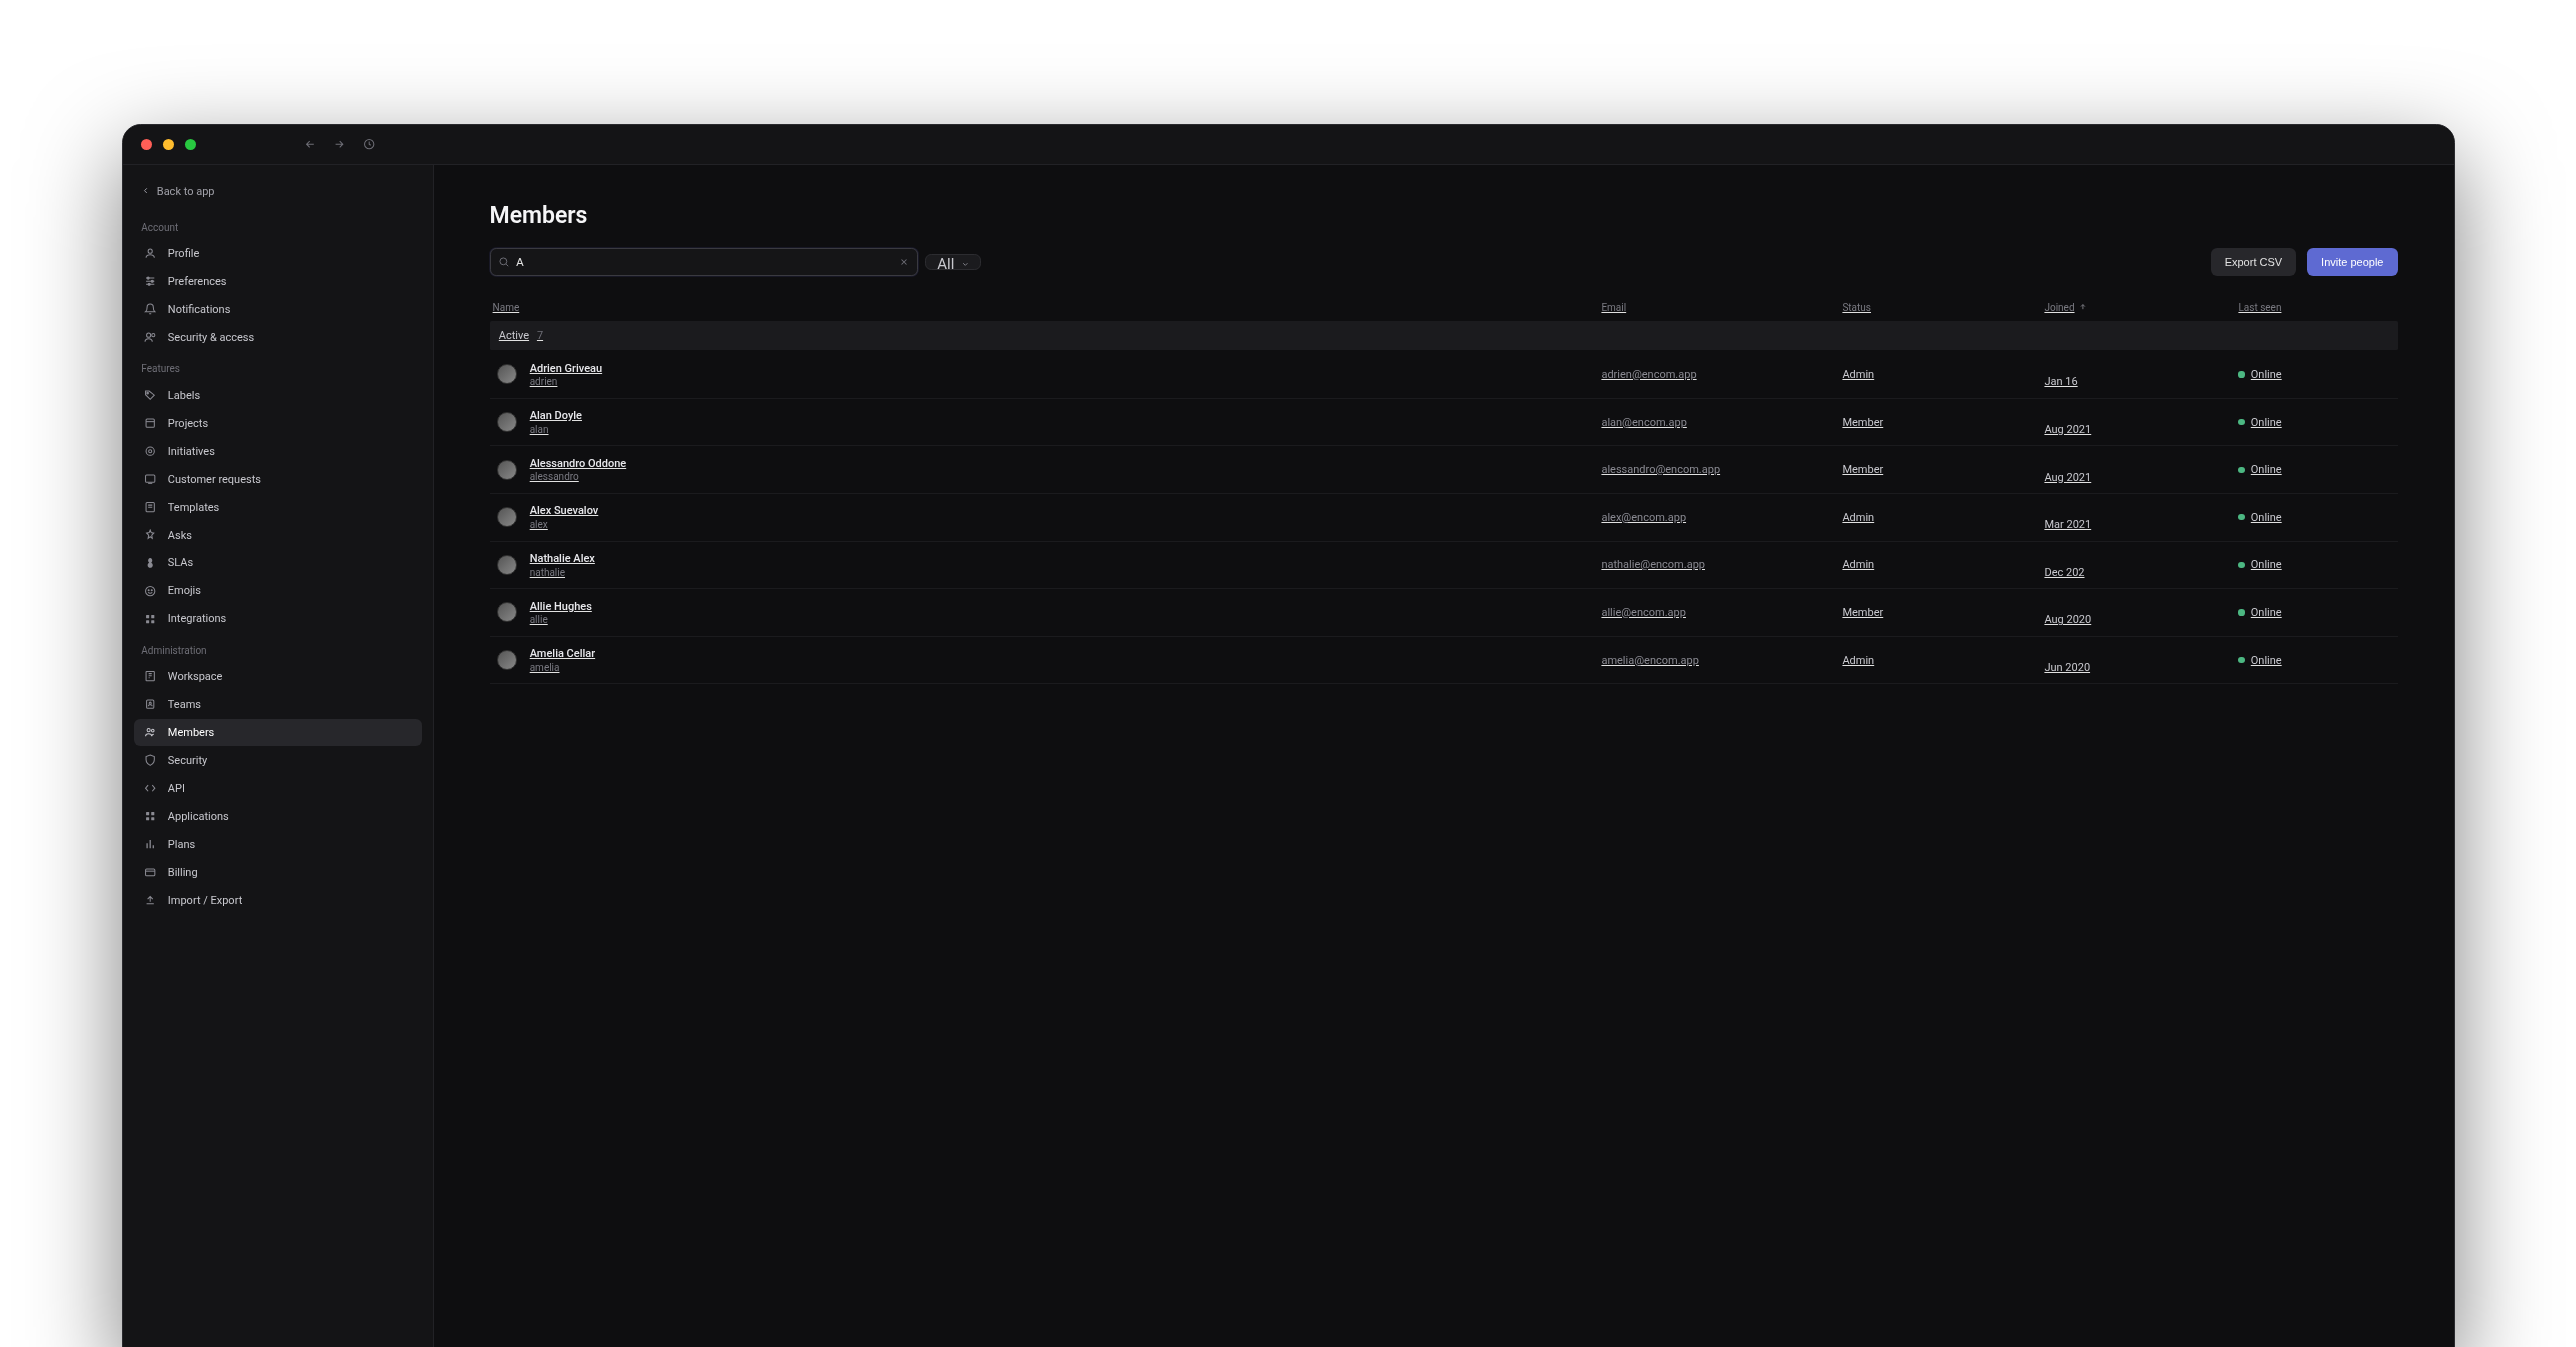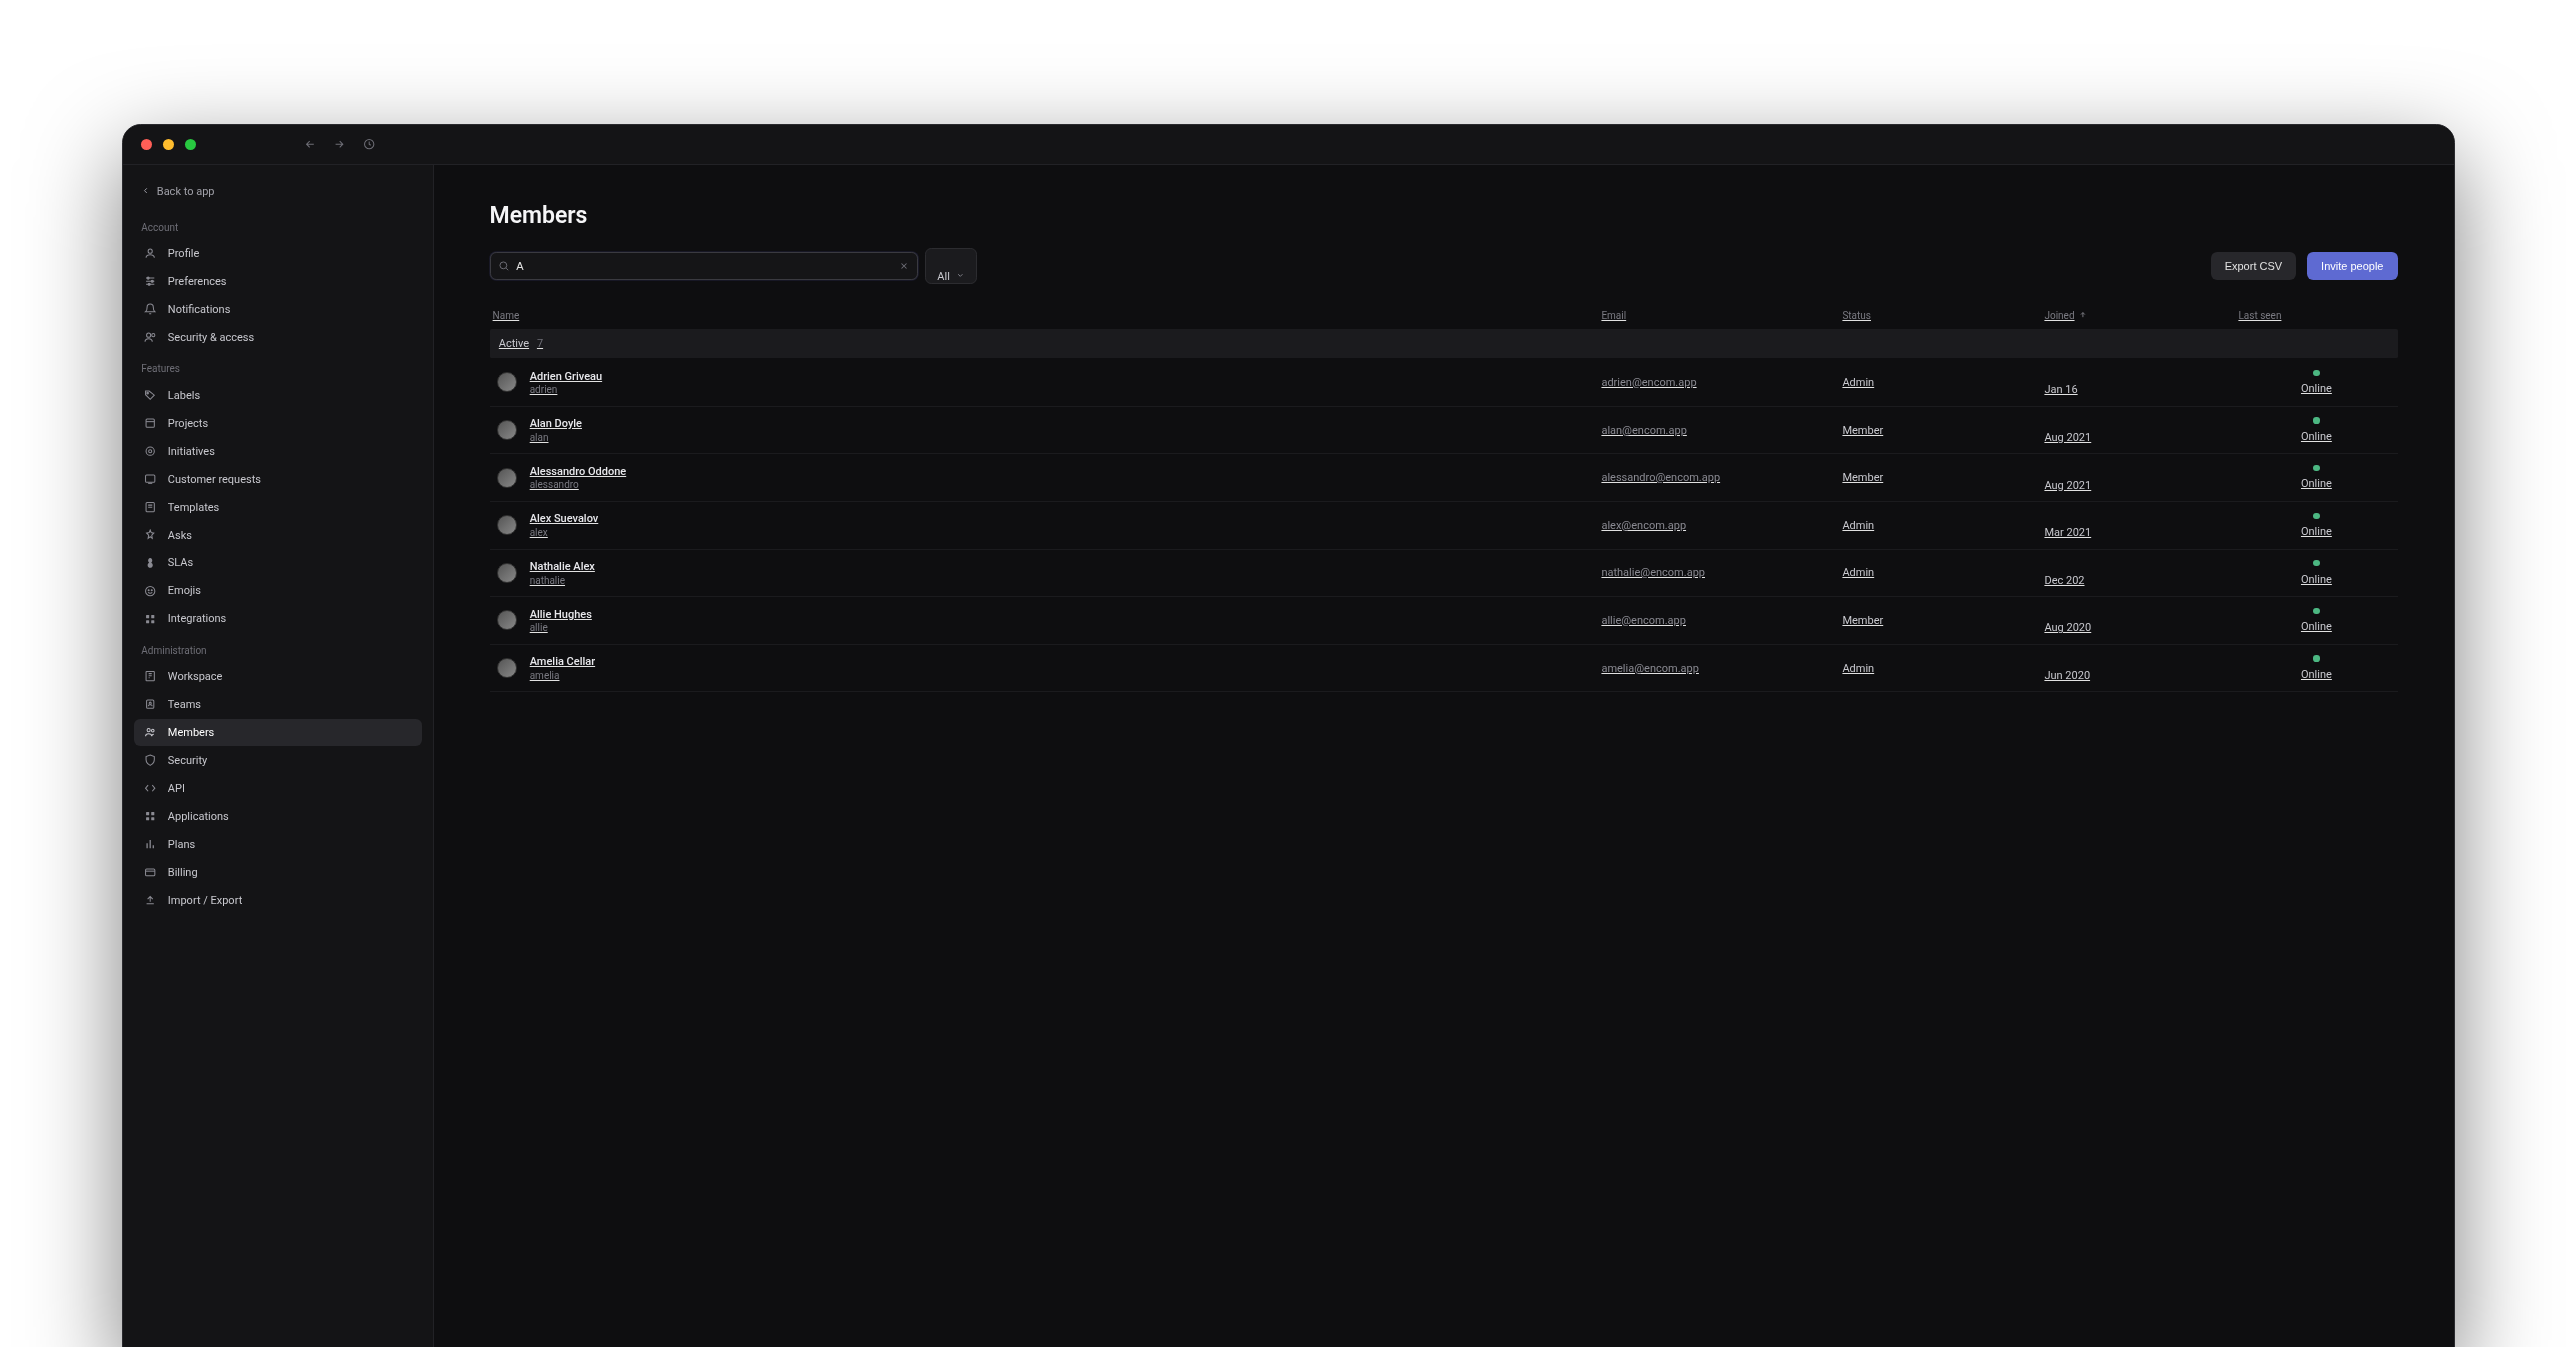--- a/index.html
+++ b/index.html
@@ -124,28 +124,28 @@
       flex: 1;
       background: transparent;
       border: none;
       outline: none;
       color: #e2e2e2;
       font-size: 11px;
     }
     .search-wrap .clear { color: #6e6e76; display:flex; }
     .search-wrap .clear svg { width: 10px; height: 10px; }
     .filter-chip {
-      height: 36px;
+      height: 16px;
       background: #1b1b1e;
       border: 0.8px solid #2c2c30;
       border-radius: 6.2px;
       padding: 0 11px;
-      display: flex; align-items: flex-end; gap: 6.2px;
+      display: flex; align-items: flex-start; gap: 6.2px;
       color: #c8c8ce;
-      font-size: 11px;
+      font-size: 15px;
     }
     .filter-chip svg { width: 8.6px; height: 8.6px; color: #8a8a92; }
     .toolbar-right { display: flex; gap: 11px; align-items: flex-end; }
     .btn {
       height: 28px;
       border-radius: 6.2px;
       padding: 0 14px;
       display: flex; align-items: center;
       font-size: 11px;
       font-weight: 500;
@@ -191,21 +191,21 @@
       width: 20px; height: 20px; border-radius: 50%;
       background: linear-gradient(135deg,#555,#888);
       flex-shrink: 0;
       border: 0.8px solid #333;
     }
     .name-col .nm { color: #e8e8ec; font-weight: 500; font-size: 11px; }
     .name-col .un { color: #7a7a82; font-size: 10px; margin-top: 1.6px; }
     .cell-email { color: #8a8a92; }
     .cell-status { color: #c8c8ce; }
     .cell-joined { color: #c8c8ce; margin-top: 15px; }
-    .cell-seen { display:flex; align-items:center; gap:6.2px; color:#c8c8ce;flex-direction:column; }
+    .cell-seen { display:flex; align-items:center; gap:6.2px; color:#c8c8ce; }
     .dot { width: 6.2px; height: 6.2px; border-radius: 50%; background:#4cb782; display:inline-block; }
   </style>
 </head>
 <body>
 
 <div class="app-window">
 
   <div class="titlebar">
     <div class="traffic">
       <span class="tl-red"></span>

